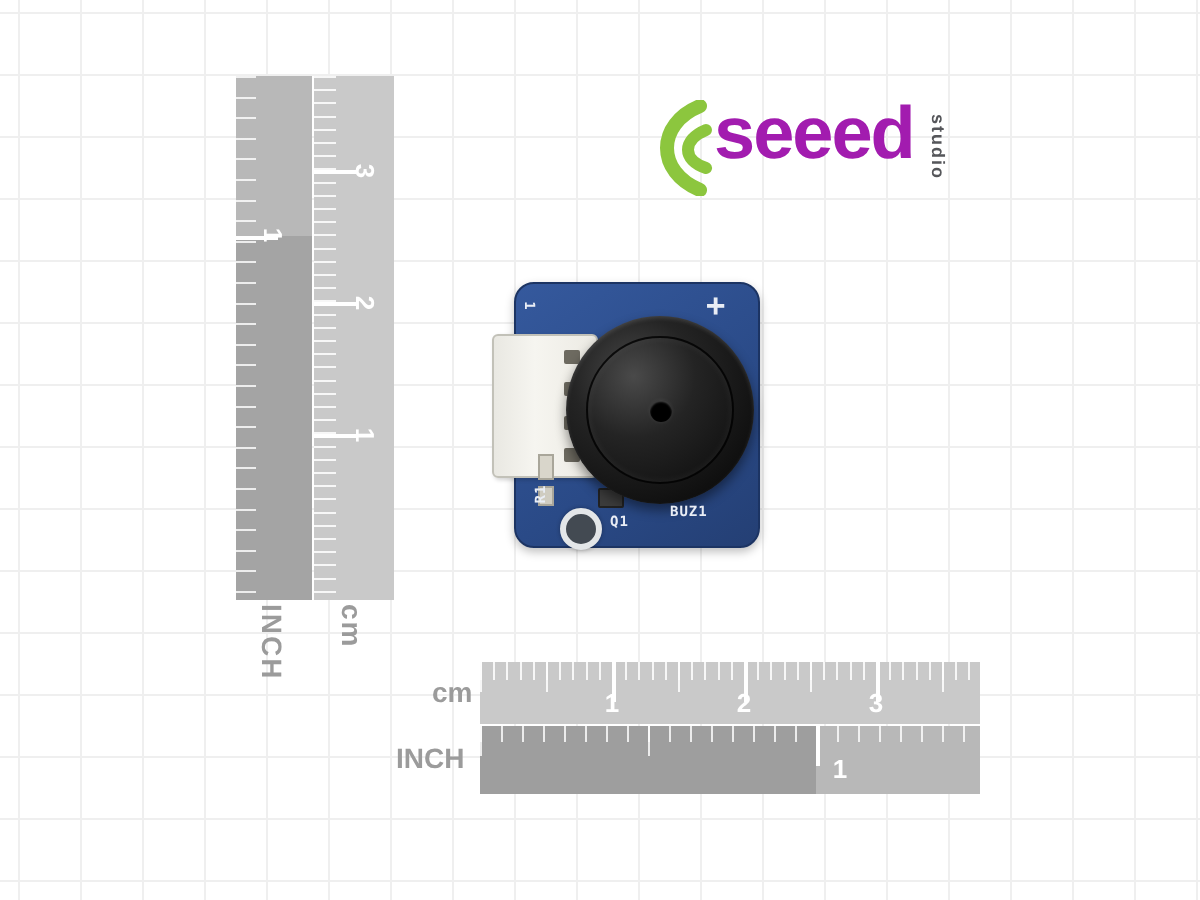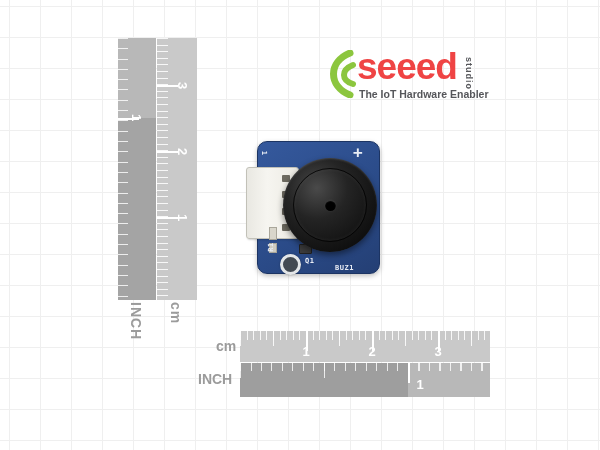--- a/index.html
+++ b/index.html
@@ -74,21 +74,21 @@
   .comp-r1 { position:absolute; left:269px; top:227px; width:6px; height:11px;
     background:#d9d6cb; border:1px solid #a9a69a; }
   .comp-c1 { position:absolute; left:269px; top:243px; width:6px; height:8px;
     background:#cfccc1; border:1px solid #a9a69a; }
   .comp-q1 { position:absolute; left:299px; top:244px; width:11px; height:8px;
     background:#3c3c3c; border:1px solid #222; border-radius:1px; }
 
   
   .logo-icon { position:absolute; left:320px; top:50px; }
   .brand { position:absolute; left:357px; top:46px; font-size:37px; font-weight:bold;
-    color:#ef4444; letter-spacing:-1px; }
+    color:#a21caf; letter-spacing:-1px; }
   .studio { position:absolute; left:464px; top:57px; writing-mode:vertical-rl; font-size:9px;
     color:#55565a; letter-spacing:1px; font-weight:bold; }
   .tagline { position:absolute; left:359px; top:88px; font-size:10.5px; font-weight:bold; color:#55565a; }
 </style>
 </head>
 <body>
 
 <div class="stage">
   <div class="grid"></div>
 
@@ -155,26 +155,25 @@
   <div class="comp-q1"></div>
 
   <div class="buzzer">
     <div class="buzzer-ring"></div>
     <div class="buzzer-hole"></div>
   </div>
 
   <span class="silk" style="left:262px; top:149px; transform:rotate(90deg)">1</span>
   <span class="silk" style="left:266px; top:243px; transform:rotate(-90deg)">R1</span>
   <span class="silk" style="left:305px; top:257px">Q1</span>
-  <span class="silk" style="left:335px; top:264px">BUZ1</span>
+  <span class="silk" style="left:335px; top:252px">BUZ1</span>
 
   <div class="hole"></div>
 
   <div class="logo-icon">
     <svg width="38" height="48" viewBox="0 0 38 48">
       <path d="M30 3 C 8 12, 8 36, 30 45" fill="none" stroke="#8CC63E" stroke-width="7" stroke-linecap="round"></path>
       <path d="M33 15 C 21 20, 21 30, 33 34" fill="none" stroke="#8CC63E" stroke-width="6" stroke-linecap="round"></path>
     </svg>
   </div>
   <span class="brand">seeed</span>
   <span class="studio">studio</span>
-  <span class="tagline">The IoT Hardware Enabler</span>
 </div>
 
 </body></html>

